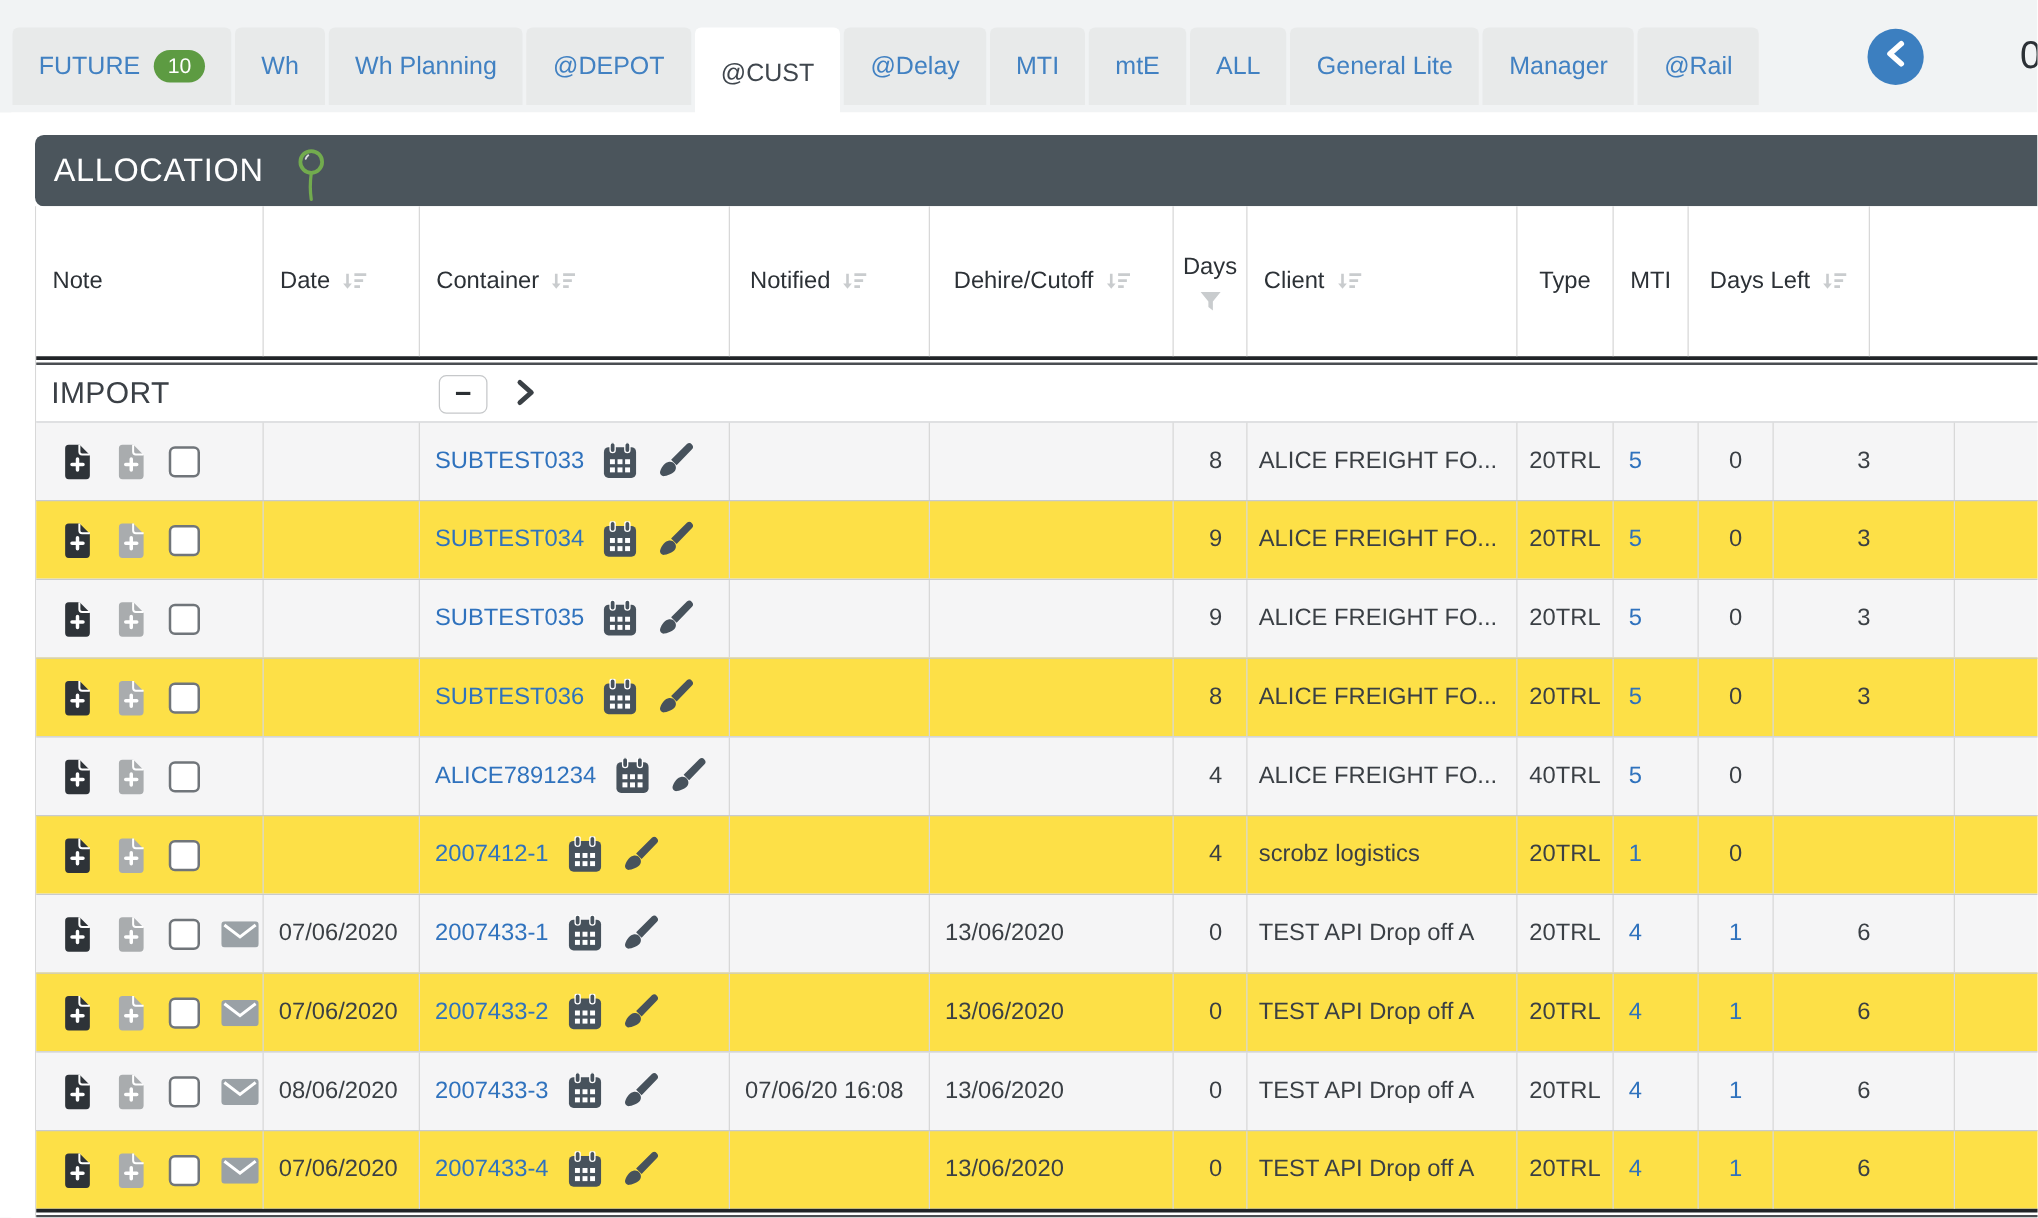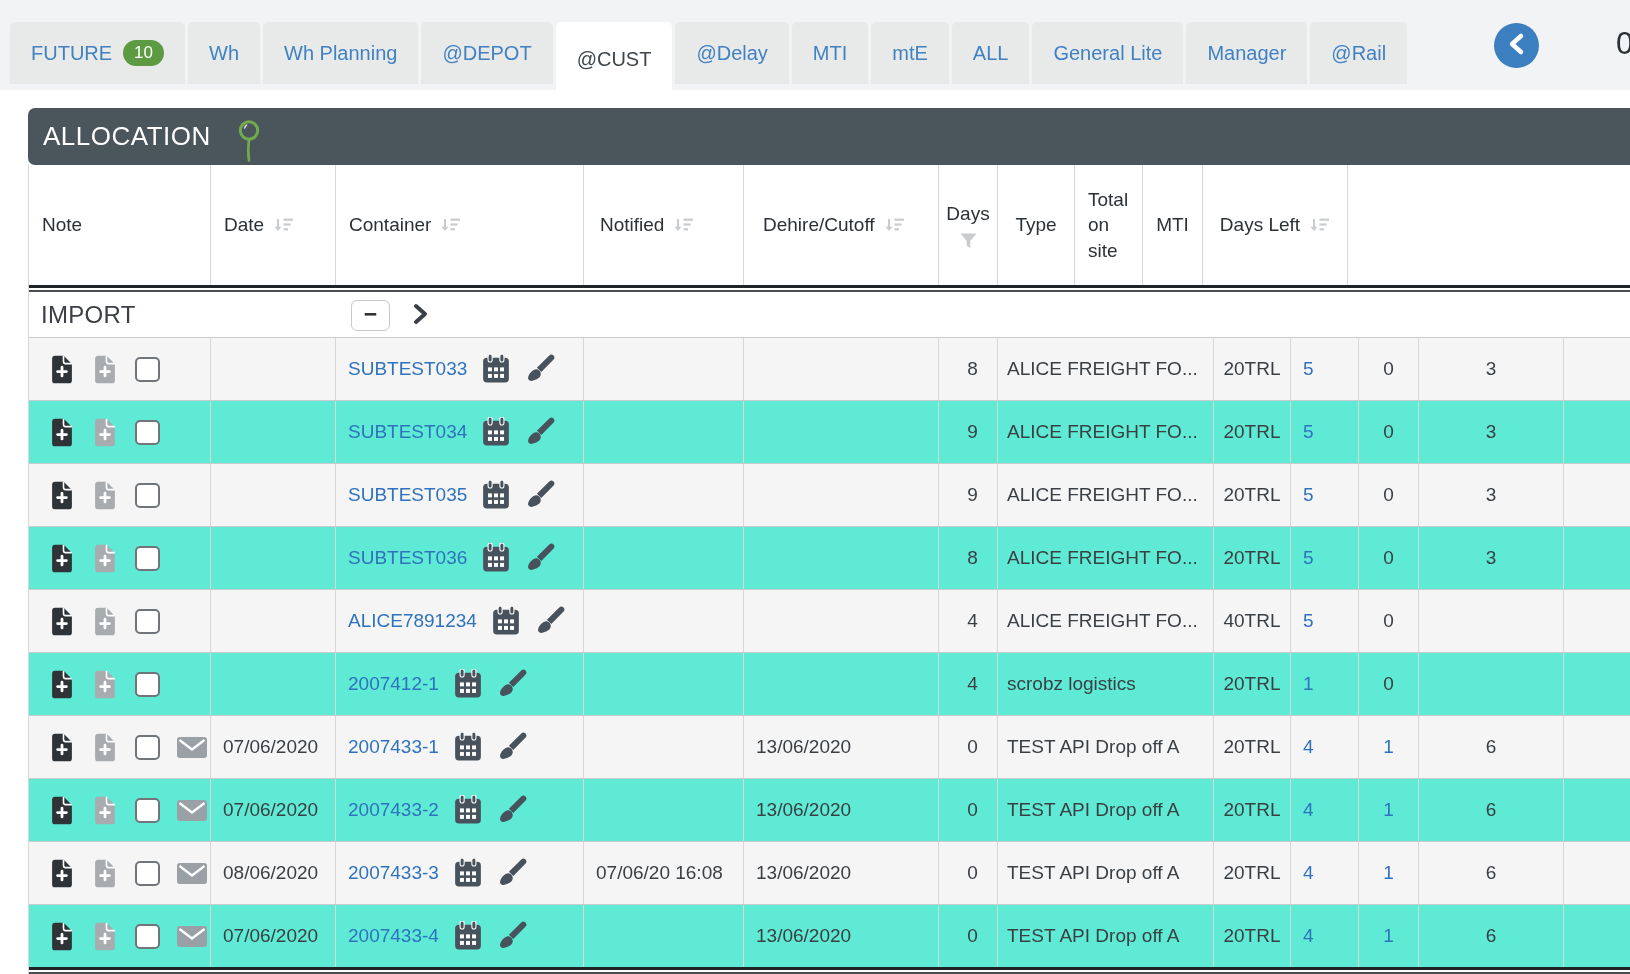--- a/index.html
+++ b/index.html
@@ -39,21 +39,21 @@
   .th-label{line-height:1.35;}
   .sorticon{margin-left:9px;display:inline-flex;cursor:pointer;}
   .funnel{display:inline-flex;cursor:pointer;}
   .dline{height:2px;border-top:3px solid #212427;border-bottom:2px solid #4a4e52;background:#fff;}
   .importrow{height:45px;display:flex;align-items:center;position:relative;background:#fff;}
   .importlabel{margin-left:12px;font-size:24px;color:#3b4046;letter-spacing:.3px;}
   .minusbtn{position:absolute;left:322px;top:8px;width:37px;height:29px;background:#fff;
     border:1px solid #c6c8ca;border-radius:6px;display:flex;align-items:center;justify-content:center;cursor:pointer;}
   .minusbtn span{font-size:23px;color:#2b2f33;font-weight:bold;line-height:1;margin-top:-3px;}
   .grpchev{position:absolute;left:380px;top:10px;display:inline-flex;cursor:pointer;}
-  .tr{display:flex;height:62px;border-top:1px solid #c9cbcd;background:#5eead4;}
+  .tr{display:flex;height:62px;border-top:1px solid #c9cbcd;background:#fde047;}
   .tr.alt{background:var(--row_alt_bg,#f5f5f6);}
   .td{display:flex;align-items:center;padding-left:12px;font-size:19px;color:var(--text_dark,#3a3f44);
     border-right:1px solid var(--border_light,#d8d8d8);box-sizing:border-box;flex:none;
     overflow:hidden;white-space:nowrap;}
   .td.a-center{justify-content:center;padding-left:0;}
   .td.c-stub{border-right:none;}
   .td.c-days{padding-left:9px;}
   .td.c-client{padding-left:9px;}
   .notecell{gap:17px;padding-left:20px;}
   .icn{display:inline-flex;cursor:pointer;flex:none;}
@@ -187,25 +187,34 @@
           </span>
         </div>
         <div class="th c-days a-center stack">
           <span class="th-label">Days</span>
           <span class="funnel">
             <svg width="17" height="16" viewBox="0 0 17 16">
               <path d="M0.5 0.5 h16 l-6.2 7.6 v7.2 l-3.6 -2.7 v-4.5 z" fill="#c9ccce"></path>
             </svg>
           </span>
         </div>
+        <div class="th c-client a-left">
+          <span class="th-label">Client</span>
+          <span class="sorticon">
+            <svg width="21" height="19" viewBox="0 0 21 19">
+              <path d="M5 3 v10" stroke="#c9ccce" stroke-width="2.1"></path>
+              <path d="M1.5 10.8 L5 15 L8.5 10.8 Z" fill="#c9ccce"></path>
+              <rect x="10.5" y="2.6" width="9.5" height="2.2" fill="#c9ccce"></rect>
+              <rect x="10.5" y="7.4" width="7" height="2.2" fill="#c9ccce"></rect>
+              <rect x="10.5" y="12.2" width="4.5" height="2.2" fill="#c9ccce"></rect>
+            </svg>
+          </span>
+        </div>
         <div class="th c-type a-center">
           <span class="th-label">Type</span>
-        </div>
-        <div class="th c-total a-left">
-          <span class="th-label">Total on site</span>
         </div>
         <div class="th c-mti a-center">
           <span class="th-label">MTI</span>
         </div>
         <div class="th c-days_left a-center">
           <span class="th-label">Days Left</span>
           <span class="sorticon">
             <svg width="21" height="19" viewBox="0 0 21 19">
               <path d="M5 3 v10" stroke="#c9ccce" stroke-width="2.1"></path>
               <path d="M1.5 10.8 L5 15 L8.5 10.8 Z" fill="#c9ccce"></path>

